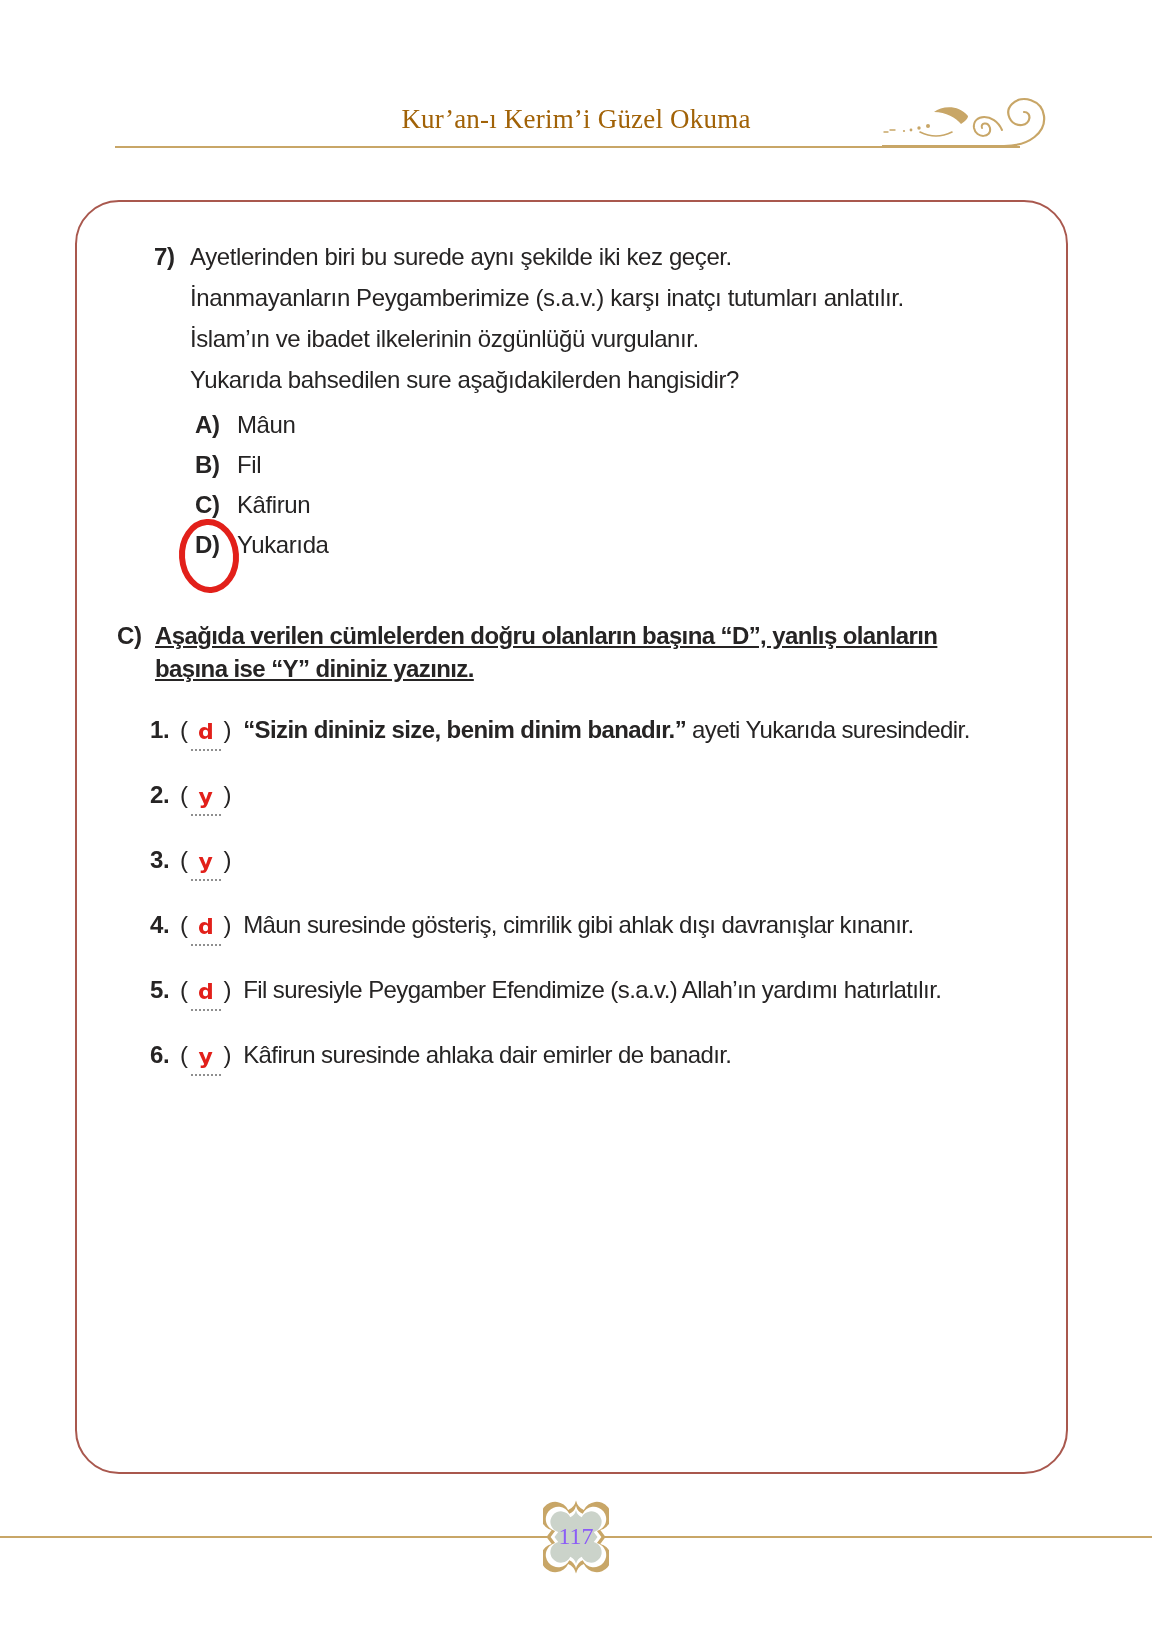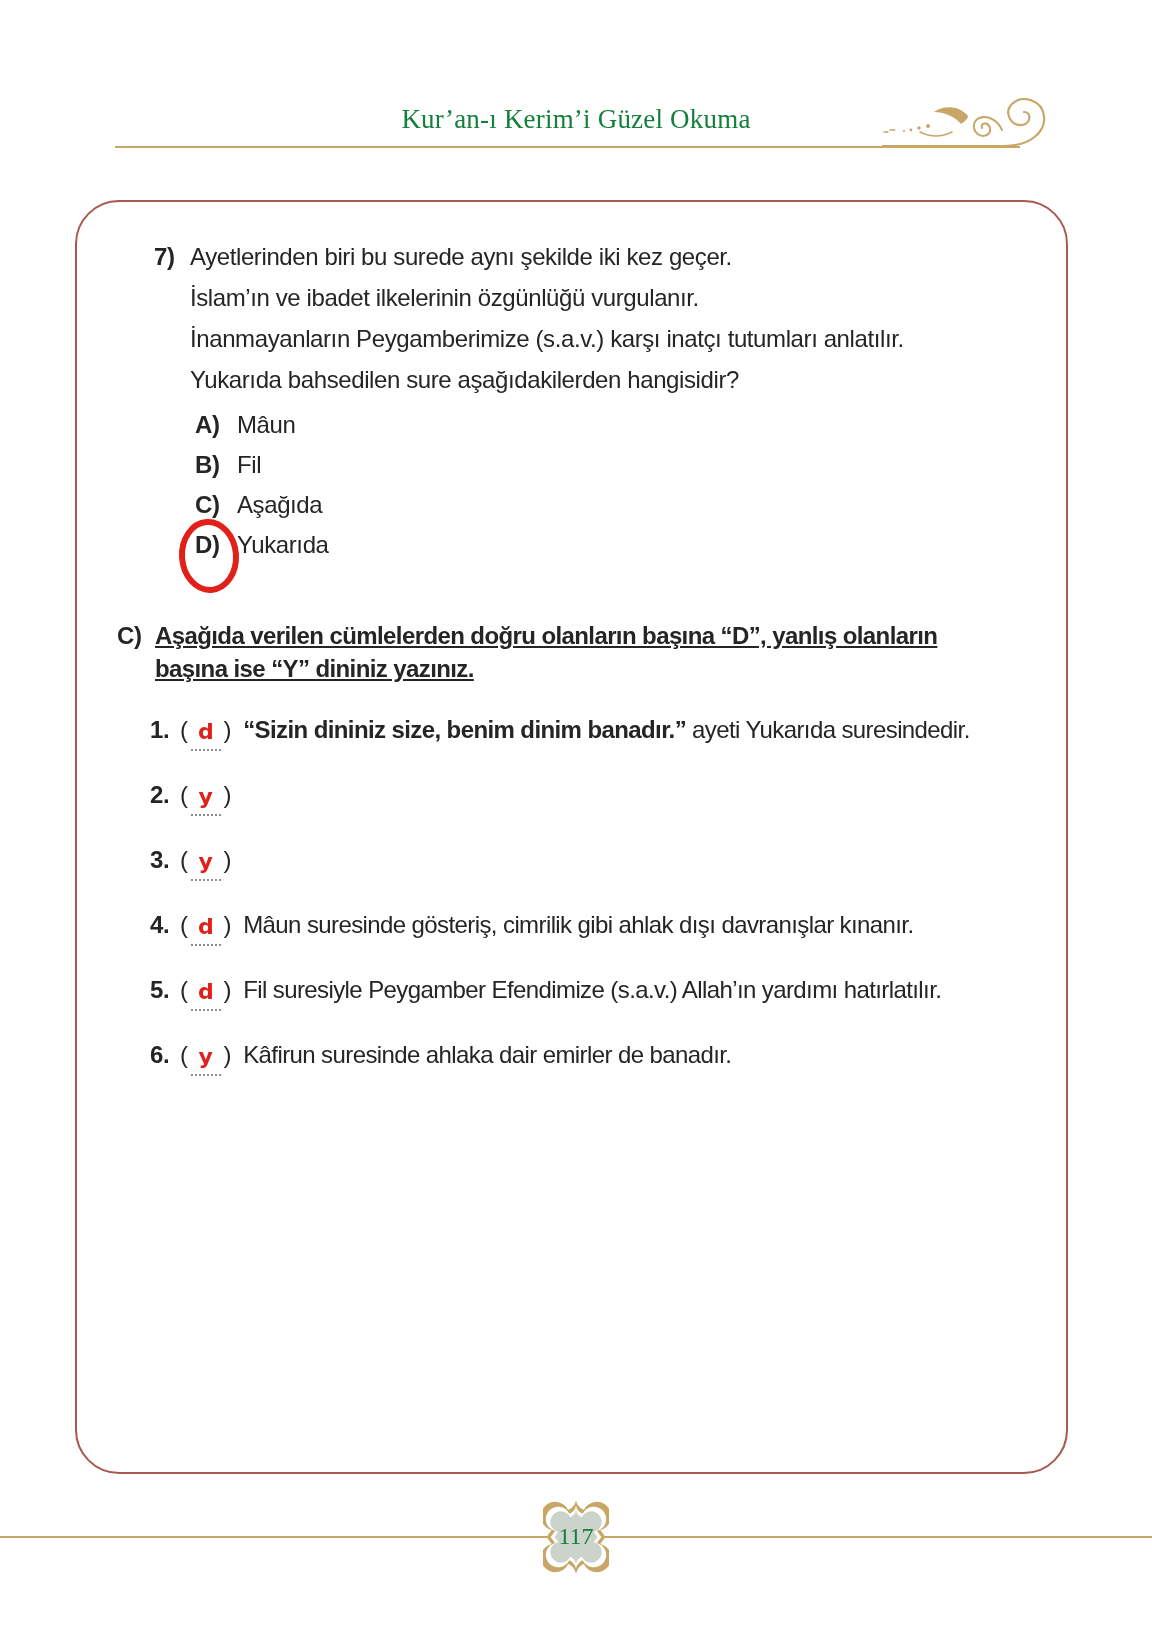--- a/index.html
+++ b/index.html
@@ -3,21 +3,21 @@
 <meta charset="utf-8">
 <style>
   html,body{margin:0;padding:0;}
   body{
     width:1152px;height:1625px;position:relative;background:#ffffff;
     font-family:"Liberation Sans", sans-serif;color:#262424;overflow:hidden;
   }
   
   .page-title{
     position:absolute;top:104px;left:0;width:100%;text-align:center;
-    font-family:"Liberation Serif", serif;font-size:27px;color:#15803d;
+    font-family:"Liberation Serif", serif;font-size:27px;color:#a16207;
     letter-spacing:.2px;
   }
   .header-rule{
     position:absolute;top:146px;left:115px;width:905px;height:0;
     border-top:2px solid #c8a667;
   }
   .ornament{position:absolute;left:882px;top:84px;width:175px;height:64px;}
   
   .qbox{
     position:absolute;left:75px;top:200px;width:993px;height:1274px;
@@ -56,21 +56,21 @@
   .item-text{margin-left:12px;white-space:nowrap;letter-spacing:-0.6px;}
   .item-bold{font-weight:bold;margin-top:28px;}
   
   .footer-rule{
     position:absolute;top:1536px;left:0;width:1152px;height:0;
     border-top:2px solid #c8a667;
   }
   .medallion{position:absolute;left:543px;top:1497px;width:66px;height:80px;}
   .page-num{
     position:absolute;left:543px;top:1523px;width:66px;text-align:center;
-    font-family:"Liberation Serif", serif;font-size:24px;color:#15803d;
+    font-family:"Liberation Serif", serif;font-size:24px;color:#8b5cf6;
   }
 </style>
 </head>
 <body>
 
 <div class="page-title">Kur’an-ı Kerim’i Güzel Okuma</div>
 <div class="header-rule"></div>
 <svg class="ornament" viewBox="0 0 175 64" xmlns="http://www.w3.org/2000/svg">
   <path d="M0 62 H122 C148 62 164 48 162 32 C160 16 140 10 130 20 C122 28 128 42 140 41 C149 40 150 28 142 28" fill="none" stroke="#c8a667" stroke-width="2.2" stroke-linecap="round"></path>
   <path d="M120 46 C112 28 90 30 92 44 C94 55 110 54 108 44 C106 37 98 39 100 44" fill="none" stroke="#c8a667" stroke-width="2" stroke-linecap="round"></path>
@@ -83,38 +83,38 @@
   <path d="M8 46 h5 M2 48 h4" stroke="#c8a667" stroke-width="1.4" stroke-linecap="round"></path>
 </svg>
 
 <div class="qbox">
   <div class="box-inner">
 
     <div class="q7">
       <span class="q7-num">7)</span>
       <div class="q7-lines">
         <div>Ayetlerinden biri bu surede aynı şekilde iki kez geçer.</div>
+        <div>İnanmayanların Peygamberimize (s.a.v.) karşı inatçı tutumları anlatılır.</div>
         <div>İslam’ın ve ibadet ilkelerinin özgünlüğü vurgulanır.</div>
-        <div>İnanmayanların Peygamberimize (s.a.v.) karşı inatçı tutumları anlatılır.</div>
         <div>Yukarıda bahsedilen sure aşağıdakilerden hangisidir?</div>
       </div>
     </div>
 
     <div class="options">
       <div class="opt">
         <span class="opt-letter">A)</span>
         <span>Mâun</span>
       </div>
       <div class="opt">
         <span class="opt-letter">B)</span>
         <span>Fil</span>
       </div>
       <div class="opt">
         <span class="opt-letter">C)</span>
-        <span>Aşağıda</span>
+        <span>Kâfirun</span>
       </div>
       <div class="opt">
         <span class="opt-letter">D)
           <svg class="answer-circle" viewBox="0 0 64 80" xmlns="http://www.w3.org/2000/svg">
             <ellipse cx="32" cy="40" rx="27" ry="34" fill="none" stroke="#e2201a" stroke-width="6" transform="rotate(-4 32 40)"></ellipse>
           </svg>
         </span>
         <span>Yukarıda</span>
       </div>
     </div>

